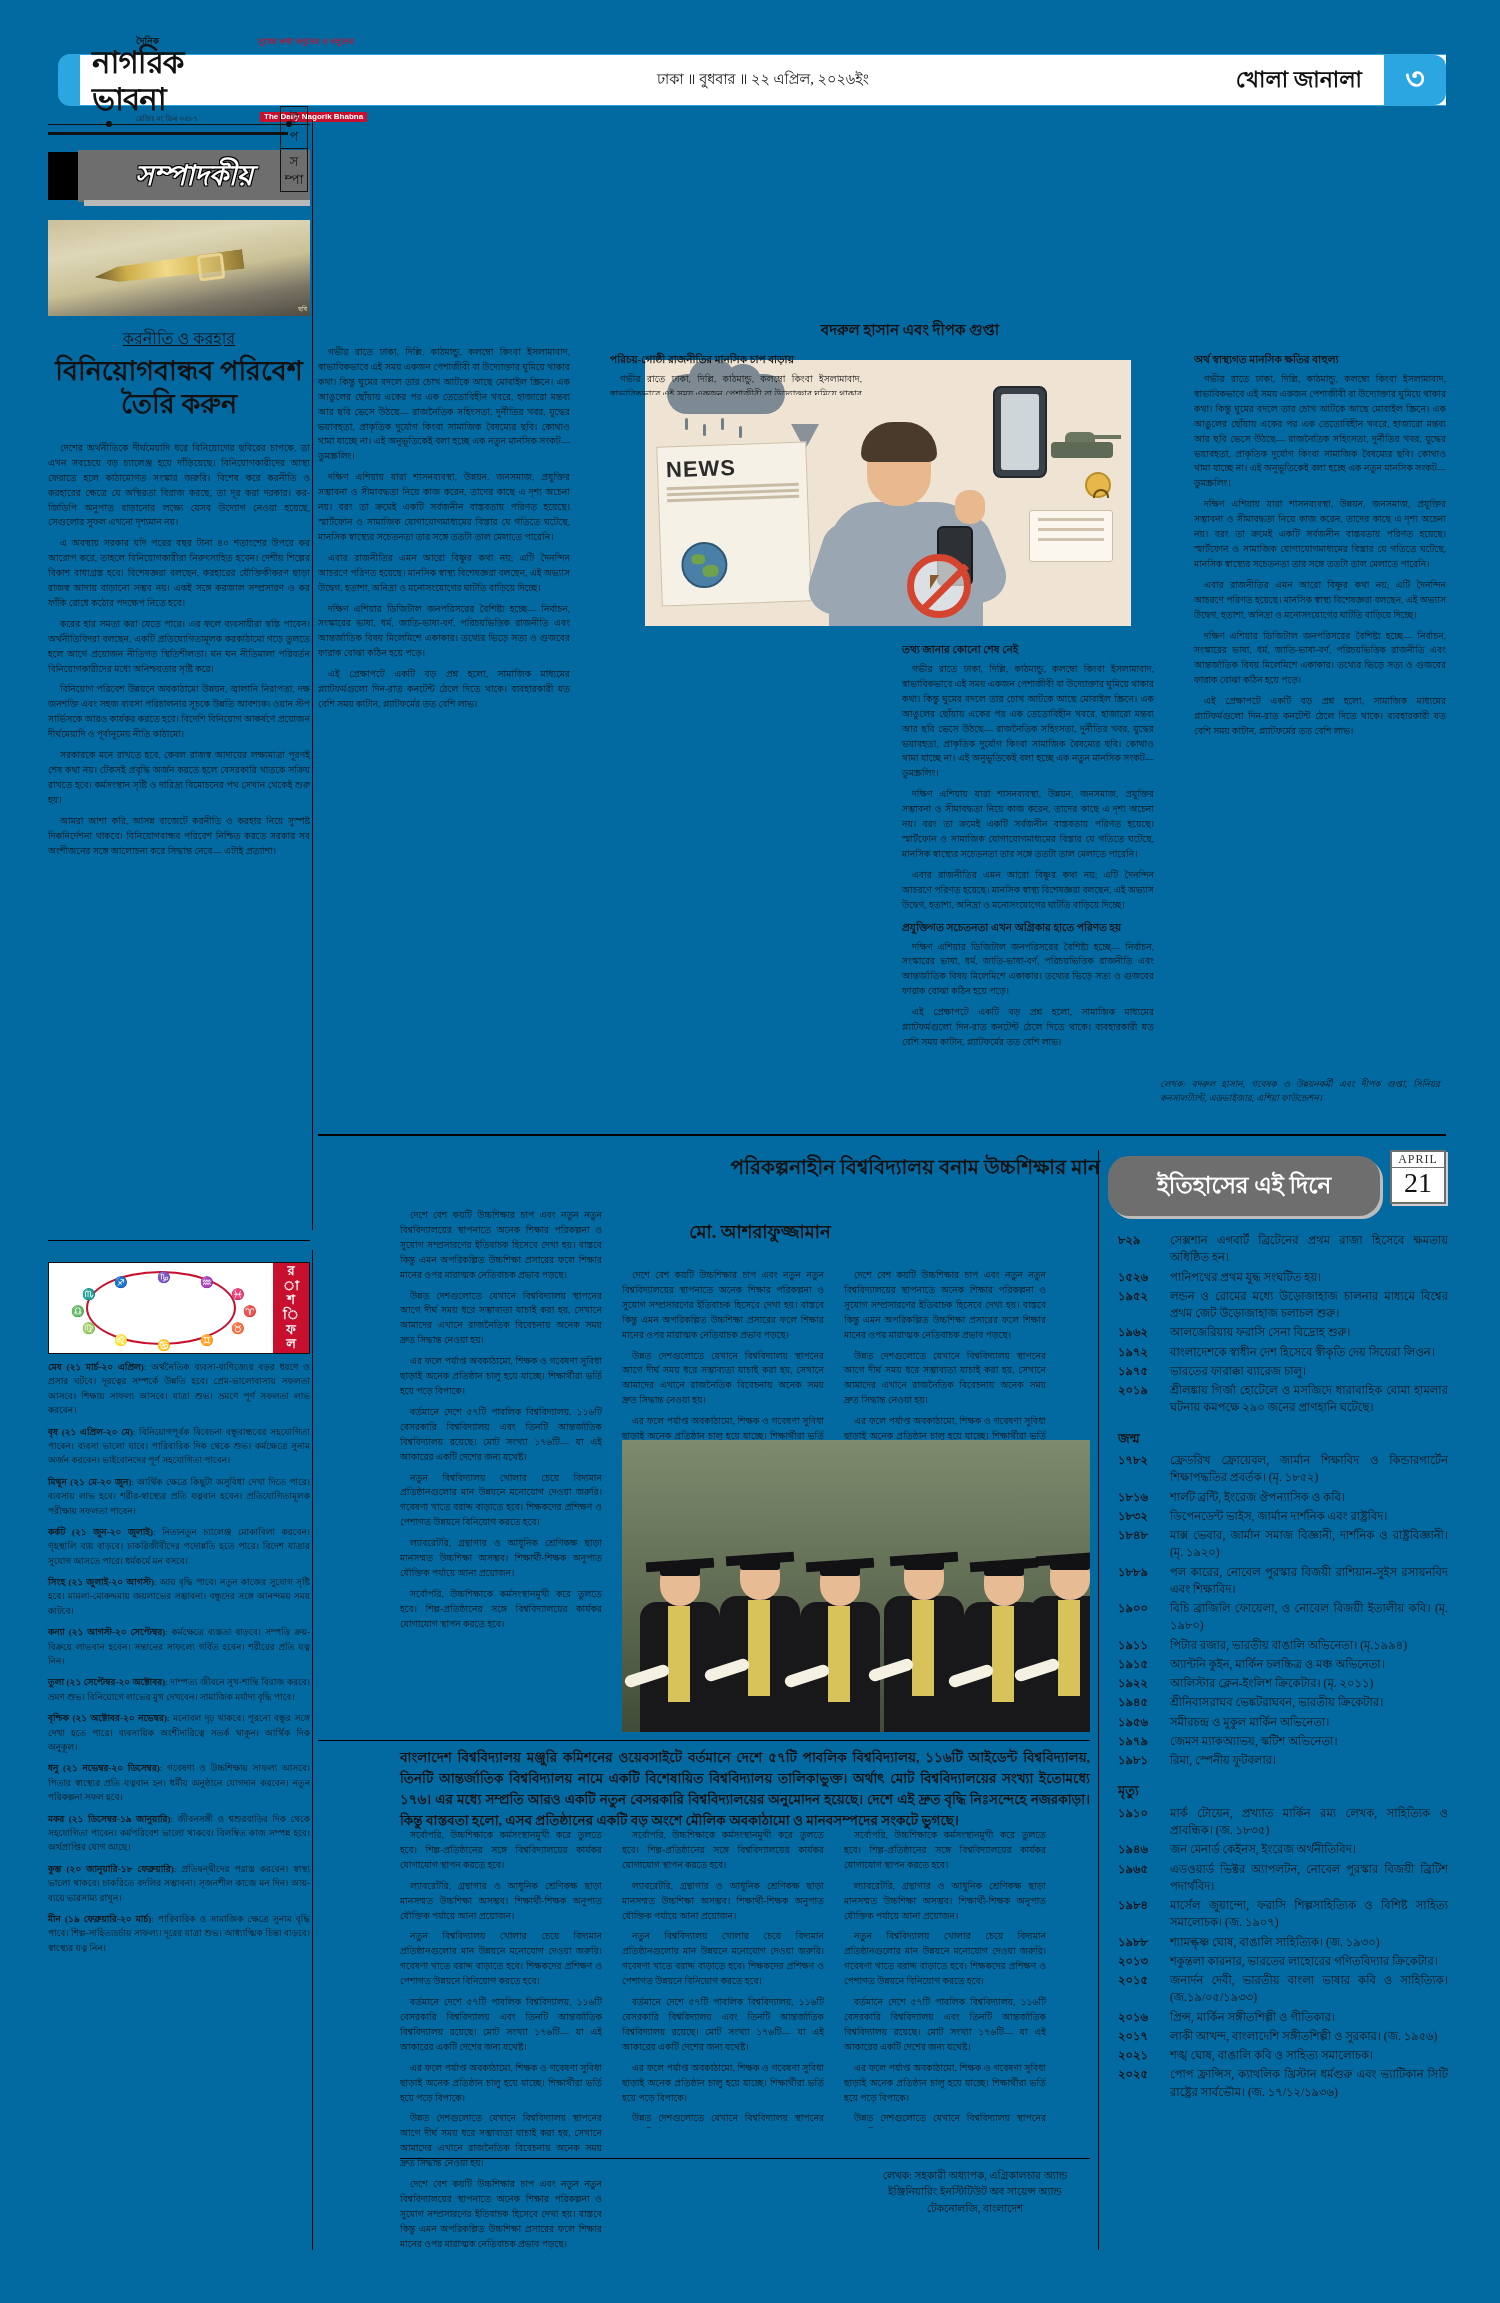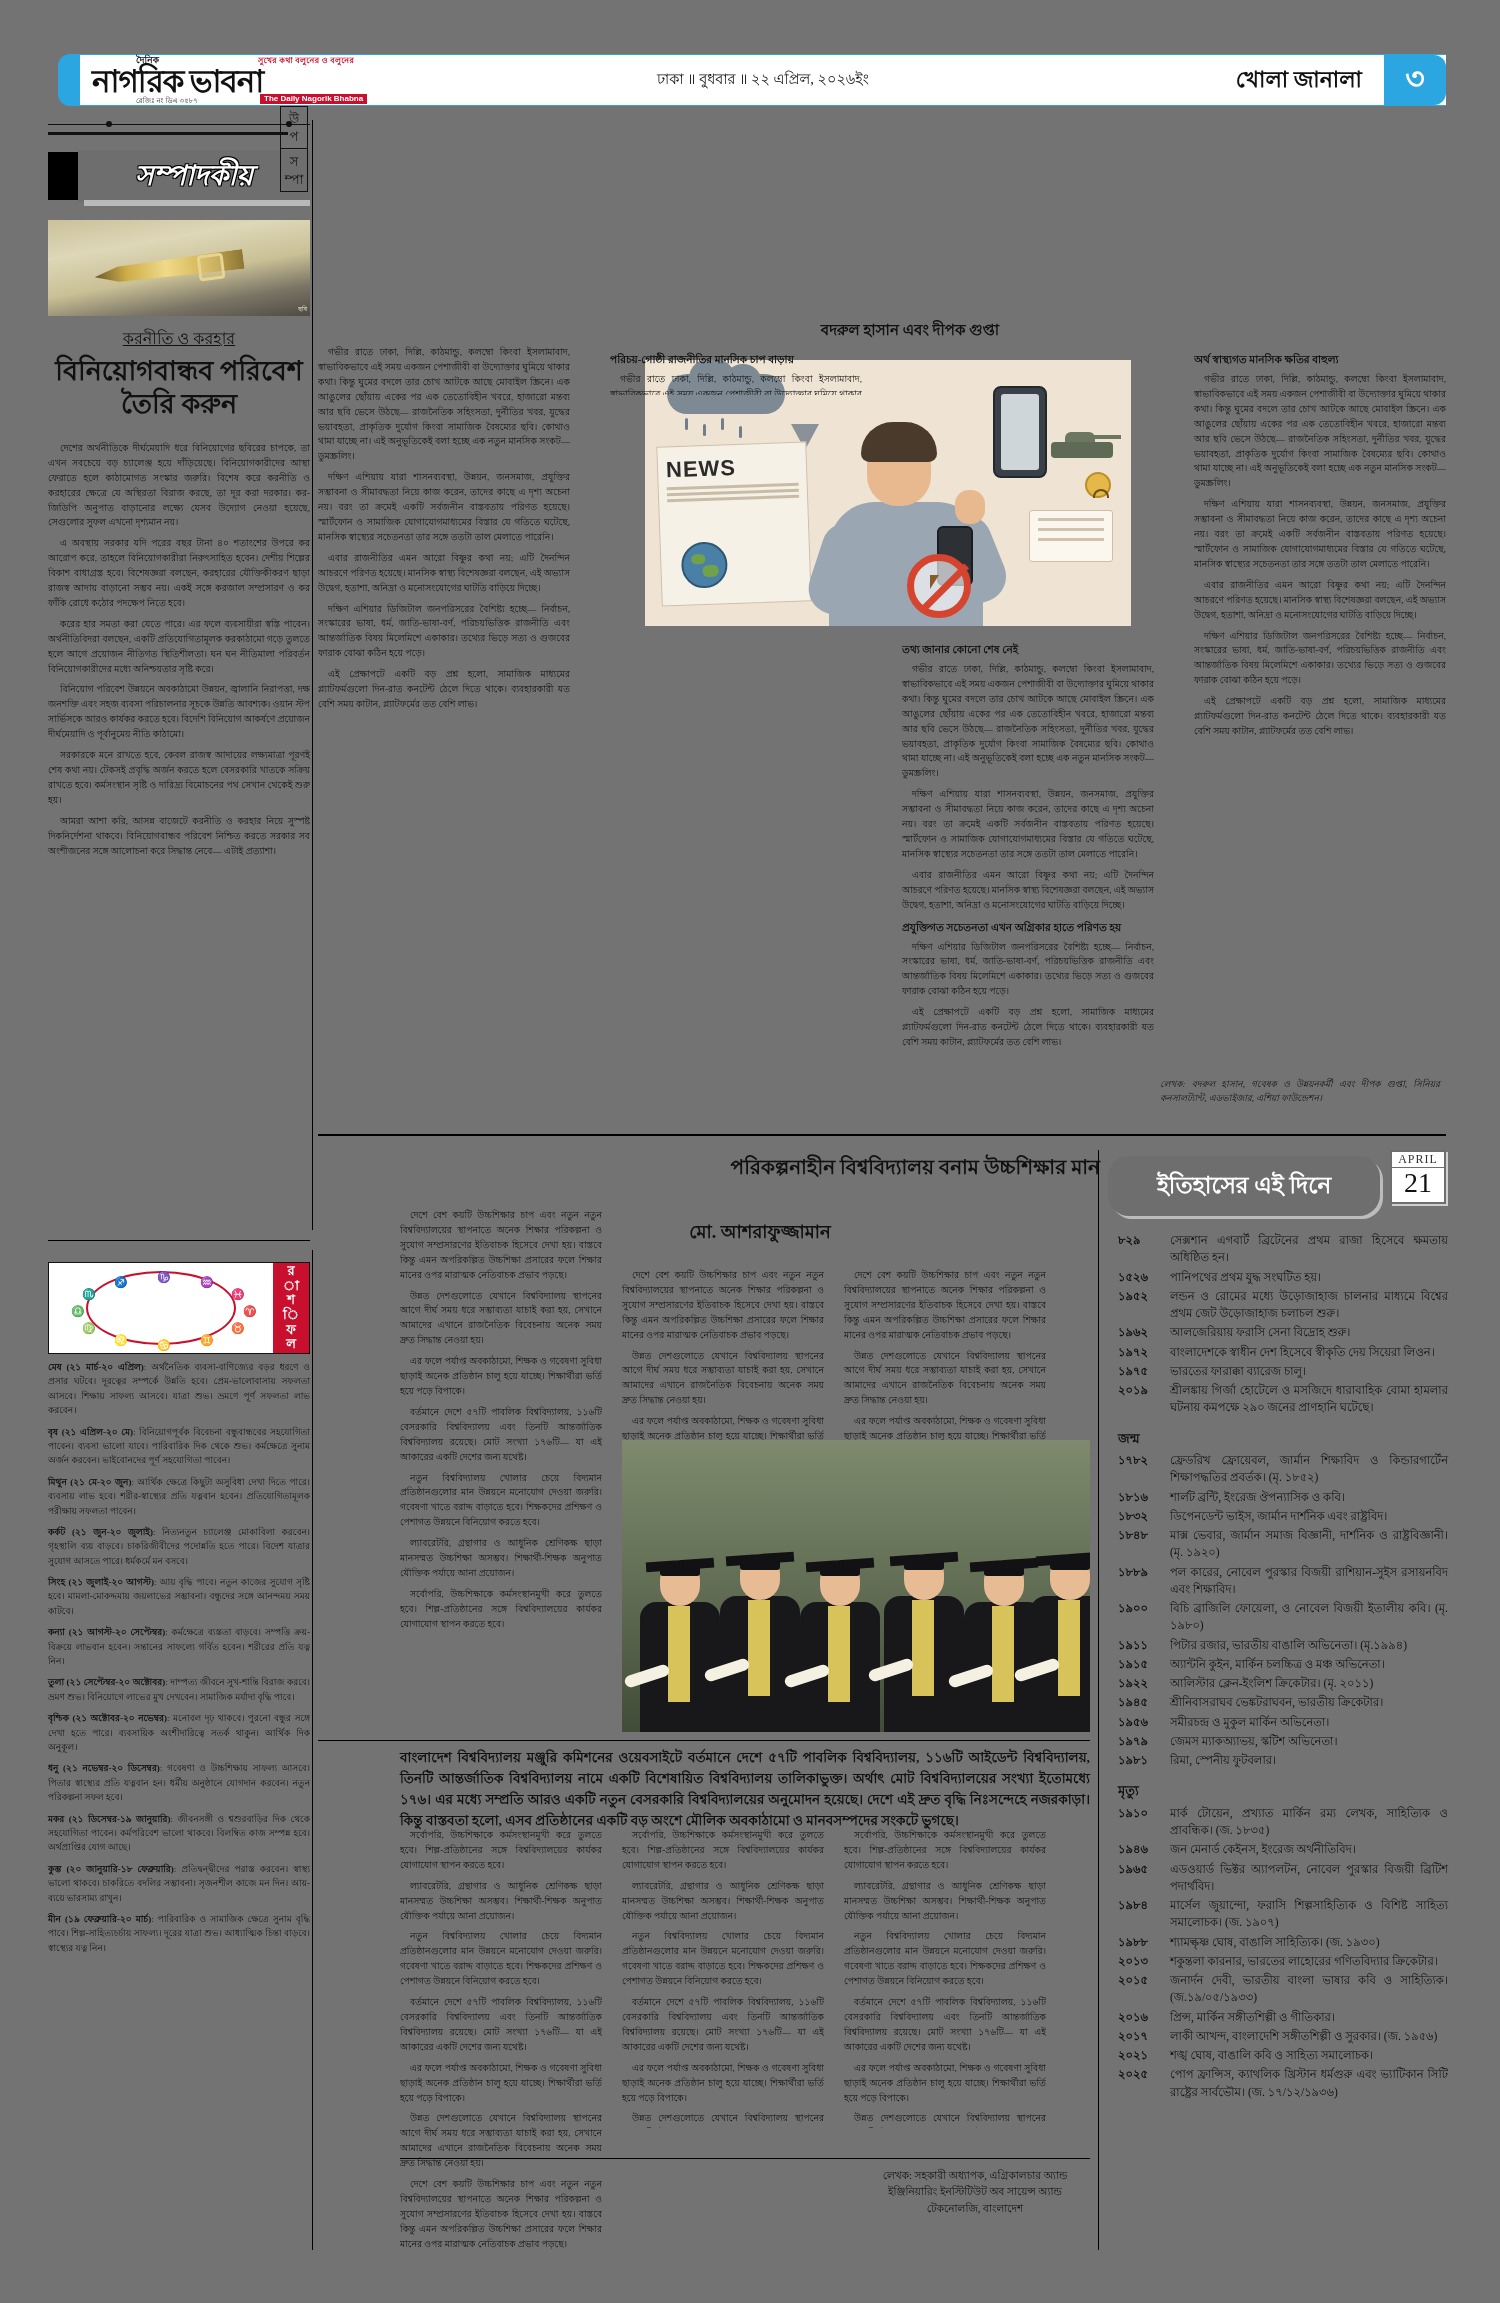--- a/index.html
+++ b/index.html
@@ -6,21 +6,21 @@
   * { box-sizing: border-box; }
   html, body {
     margin: 0; padding: 0;
     background: #ffffff;
     font-family: "Liberation Serif", "DejaVu Serif", serif;
   }
   .page {
     position: relative;
     width: 1500px;
     height: 2303px;
-    background: #737373;
+    background: #0369a1;
     overflow: hidden;
   }
 
   
   .masthead {
     position: absolute;
     left: 58px; top: 54px;
     width: 1388px; height: 52px;
     display: flex; align-items: stretch;
   }
@@ -49,20 +49,21 @@
     letter-spacing: .2px; margin-left: 44px;
   }
   .logo-slogan {
     position: absolute; left: 166px; top: 1px;
     font-size: 8px; color: #C8102E; font-weight: bold;
     letter-spacing: .3px; white-space: nowrap;
   }
   .logo-main {
     display: flex; align-items: baseline; gap: 6px;
     margin-top: 1px;
+    flex-direction: column;
   }
   .logo-word1 {
     font-family: "Liberation Sans", sans-serif;
     font-size: 31px; font-weight: bold; color: #111;
     letter-spacing: -1px;
   }
   .logo-word2 {
     font-family: "Liberation Sans", sans-serif;
     font-size: 31px; font-weight: bold; color: #111;
     letter-spacing: -1px;

